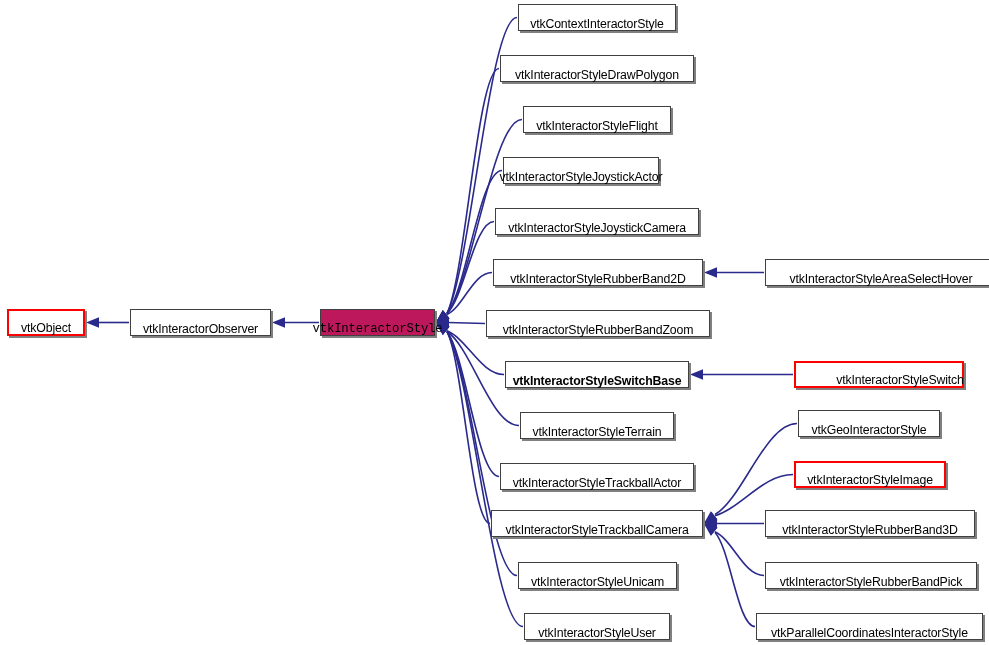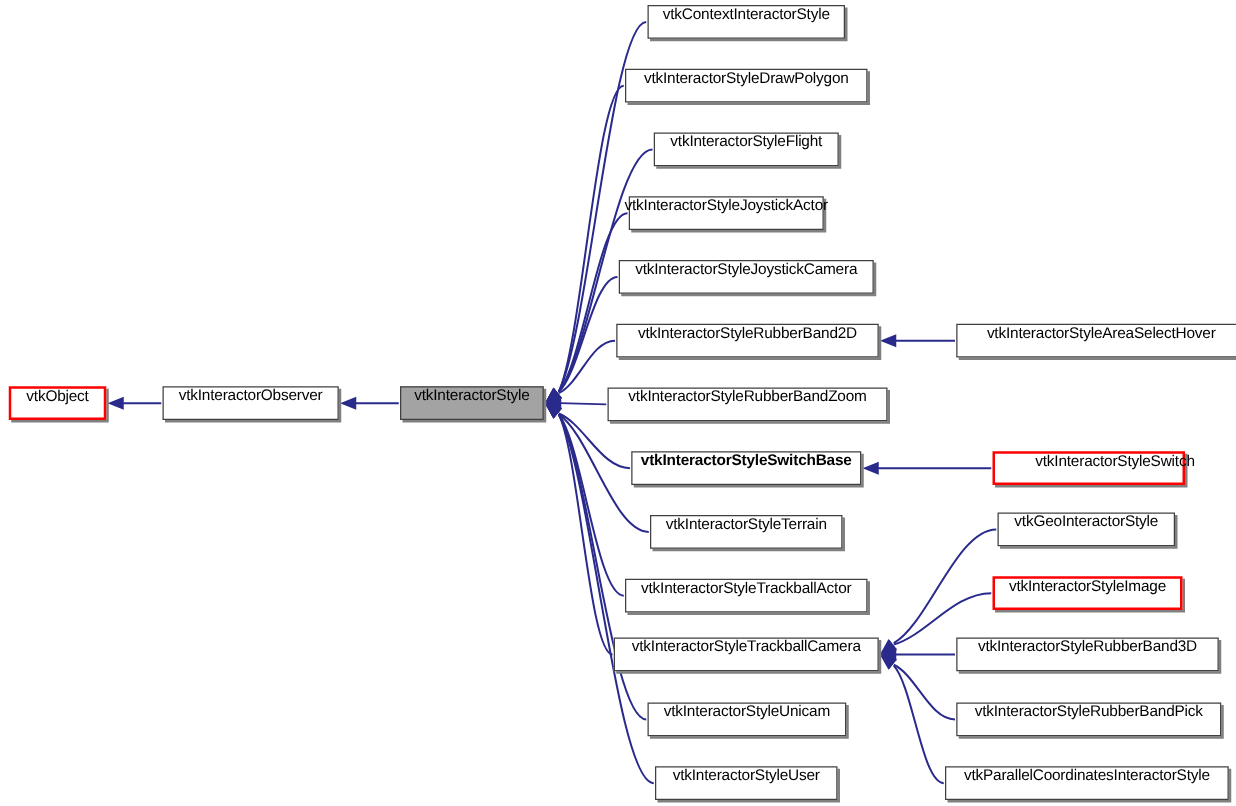--- a/index.html
+++ b/index.html
@@ -23,43 +23,44 @@
     left: 0;
     top: 0;
     width: 989px;
     height: 645px;
     pointer-events: none;
   }
   .node {
     position: absolute;
     box-sizing: border-box;
     display: flex;
-    align-items: flex-start;
+    align-items: flex-end;
     justify-content: center;
     height: 27px;
     background: #ffffff;
     border: 1px solid #404040;
     font-size: 12.3px;
     line-height: 1;
     color: #000000;
     white-space: nowrap;
     letter-spacing: -0.15px;
     cursor: default;
   }
   .node > span {
     display: block;
     padding: 0 1px;
   }
   .node.red {
     border-color: #ff0000;
     border-width: 2px;
   }
   .node.current {
-    background: #a3a3a3;
+    background: #be185d;
     border-color: #404040;
+    font-family: Liberation Mono, monospace;
   }
   .node.shadowed {
     box-shadow: 2px 2px 0 0 #808080;
   }
 </style>
 </head>
 <body>
 
 <div id="diagram-root">
   <svg id="edge-layer" width="989" height="645" viewBox="0 0 989 645">
@@ -153,21 +154,21 @@
       </div>
       <div class="node shadowed" style="left: 518px; top: 562px; width: 159px;">
         <span>vtkInteractorStyleUnicam</span>
       </div>
       <div class="node shadowed" style="left: 524px; top: 613px; width: 146px;">
         <span>vtkInteractorStyleUser</span>
       </div>
       <div class="node shadowed" style="left: 765px; top: 259px; width: 232px;">
         <span>vtkInteractorStyleAreaSelectHover</span>
       </div>
-      <div class="node shadowed red" style="left: 794px; top: 361px; width: 154px; padding-left: 42px;">
+      <div class="node shadowed red" style="left: 794px; top: 361px; width: 170px; padding-left: 42px;">
         <span>vtkInteractorStyleSwitch</span>
       </div>
       <div class="node shadowed" style="left: 798px; top: 410px; width: 142px;">
         <span>vtkGeoInteractorStyle</span>
       </div>
       <div class="node shadowed red" style="left: 794px; top: 461px; width: 152px;">
         <span>vtkInteractorStyleImage</span>
       </div>
       <div class="node shadowed" style="left: 765px; top: 510px; width: 210px;">
         <span>vtkInteractorStyleRubberBand3D</span>

